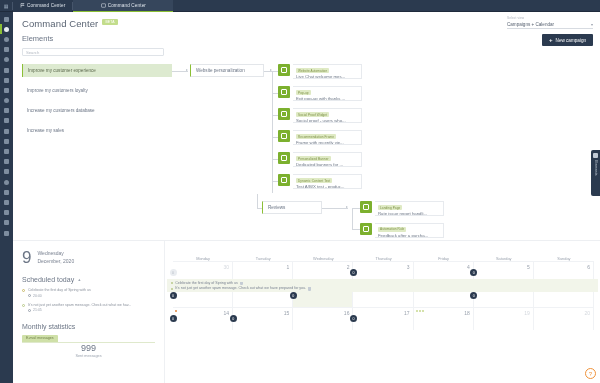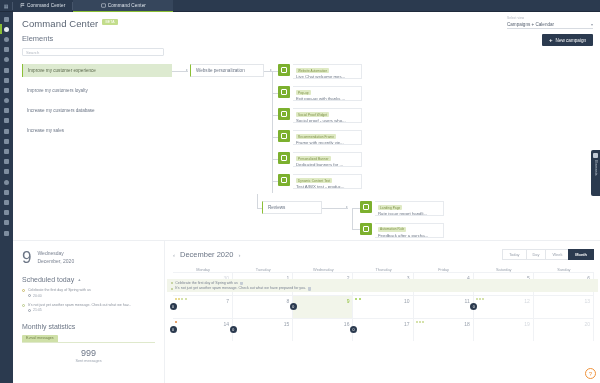--- a/index.html
+++ b/index.html
@@ -176,21 +176,21 @@
   .sched-txt { font-size:3.6px; color:#8b929d; white-space:nowrap; overflow:hidden; text-overflow:ellipsis; }
   .sched-time { margin-top:1.5px; font-size:3.5px; color:#9aa2ae; display:flex; align-items:center; gap:2px; }
   .clock { width:3px; height:3px; border-radius:50%; border:0.7px solid #9aa2ae; display:inline-block; }
 
   .stats-head { margin-top:11px; font-size:7px; color:#6c7686; }
   .stats-tabbar { margin-top:4px; border-bottom:1px solid #dfe9cc; }
   .stats-tab {
     display:inline-block; background:#cfe0a8; color:#6f7f48;
     font-size:3.6px; padding:1.5px 4px; border-radius:1px 1px 0 0;
   }
-  .stat-val { margin-top:5px; text-align:center; font-size:9px; color:#6c7686; }
+  .stat-val { text-align:center; font-size:9px; color:#6c7686; }
   .stat-lbl { text-align:center; font-size:3.8px; color:#9aa2ae; margin-top:1px; }
 
   
   .cal { position:absolute; left:152px; right:0; top:0; bottom:0; padding:8px 6px 0 8px; }
   .cal-head { display:flex; align-items:center; justify-content:space-between; }
   .cal-nav { display:flex; align-items:center; gap:5px; font-size:7.5px; color:#6c7686; }
   .cal-arrow { font-size:6px; color:#9aa2ae; cursor:pointer; }
   .cal-btns { display:flex; }
   .cal-btn {
     font-size:3.9px; color:#9aa2ae; border:1px solid #e3e6ea;
@@ -520,33 +520,20 @@
 
       <div class="stats-head">Monthly statistics</div>
       <div class="stats-tabbar">
         <span class="stats-tab">E-mail messages</span>
       </div>
       <div class="stat-val">999</div>
       <div class="stat-lbl">Sent messages</div>
     </div>
 
     <div class="cal">
-      <div class="cal-head">
-        <div class="cal-nav">
-          <span class="cal-arrow">‹</span>
-          <span>December 2020</span>
-          <span class="cal-arrow">›</span>
-        </div>
-        <div class="cal-btns">
-          <button class="cal-btn">Today</button>
-          <button class="cal-btn">Day</button>
-          <button class="cal-btn">Week</button>
-          <button class="cal-btn active">Month</button>
-        </div>
-      </div>
 
       <div class="cal-grid">
         <div class="cal-dow">
           <span>Monday</span>
           <span>Tuesday</span>
           <span>Wednesday</span>
           <span>Thursday</span>
           <span>Friday</span>
           <span>Saturday</span>
           <span>Sunday</span>

